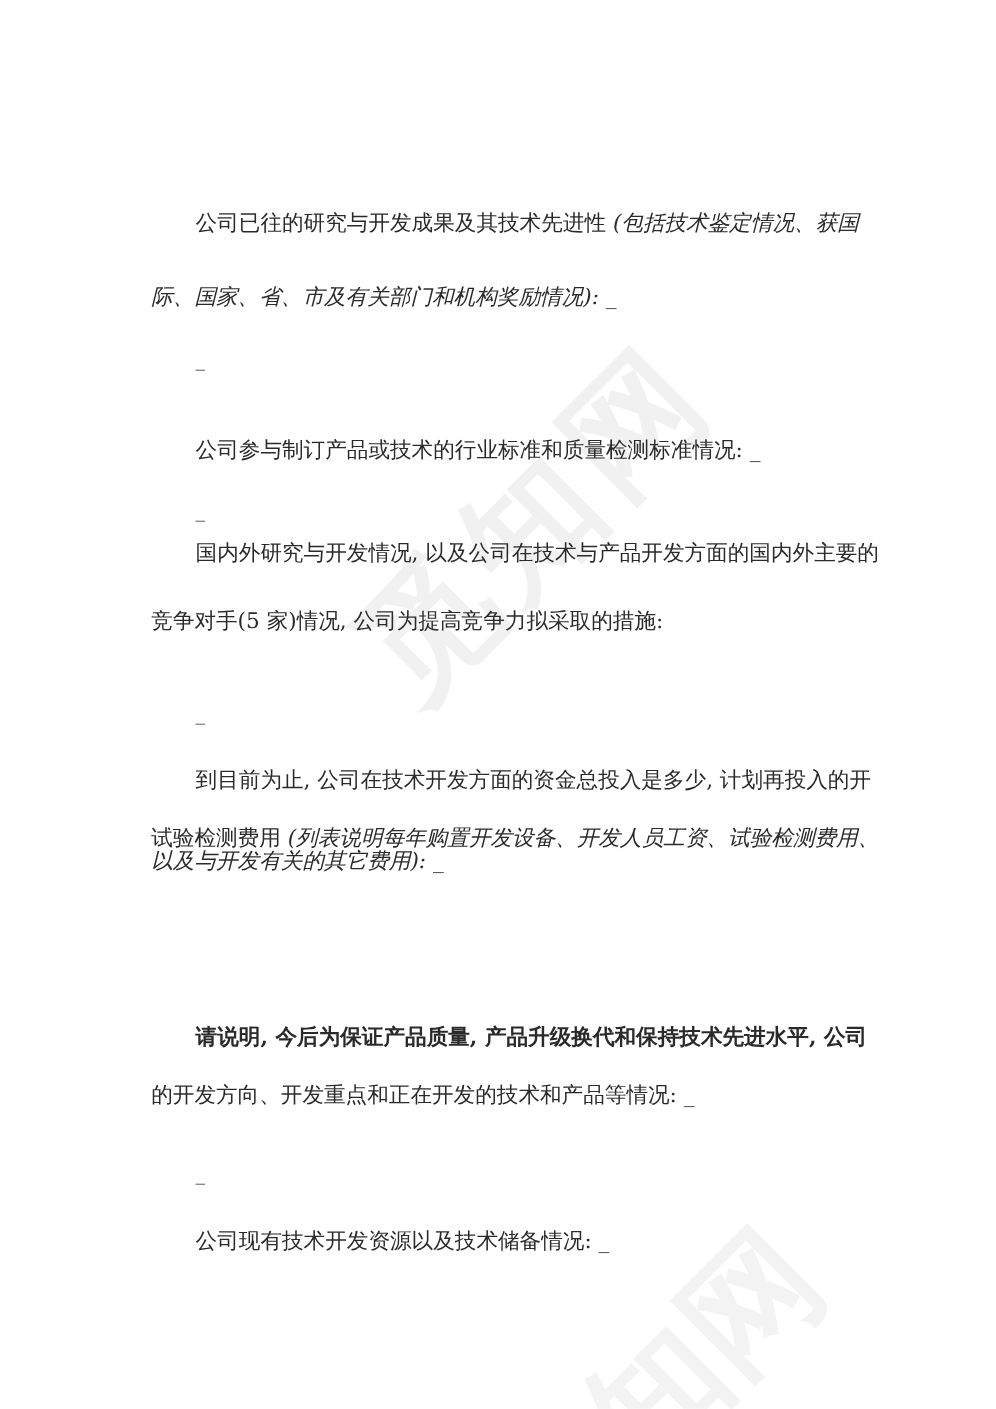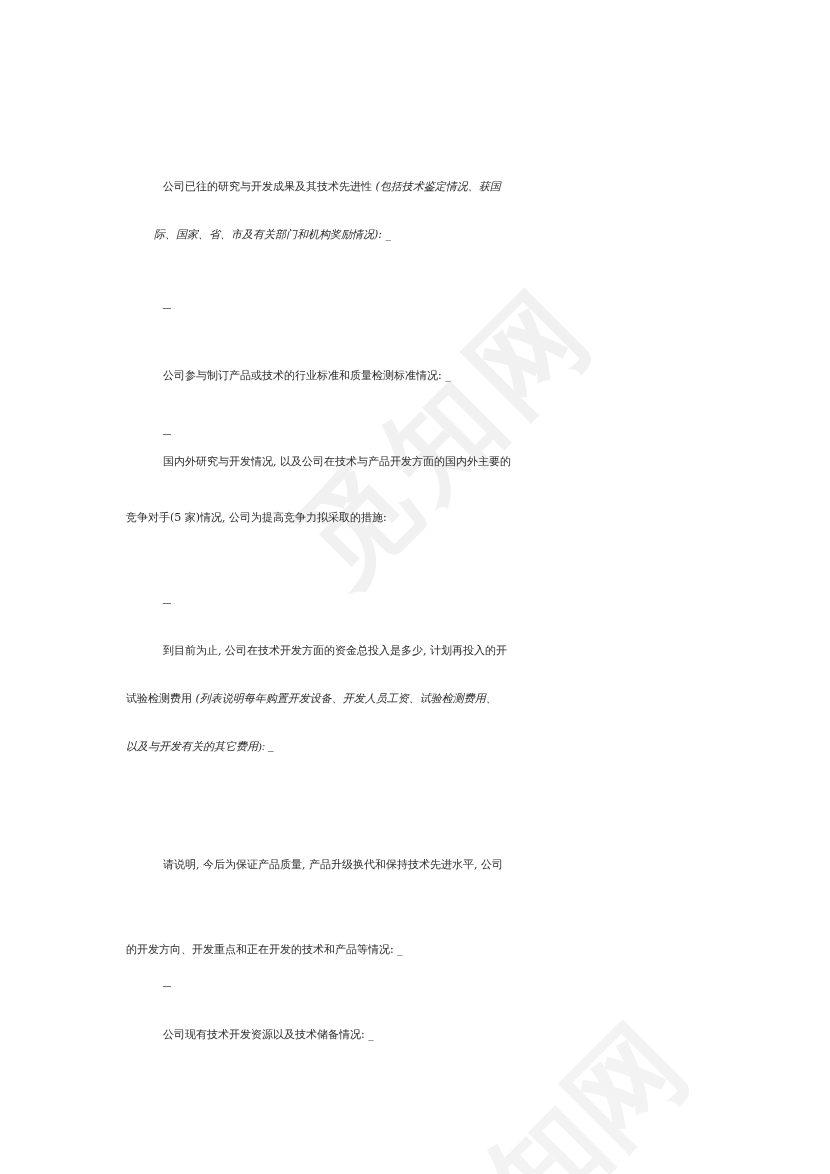--- a/index.html
+++ b/index.html
@@ -48,21 +48,21 @@
   .page {
     position: absolute;
     left: 126px;
     top: 0;
     width: 575px;
     z-index: 1;
   }
   .line {
     position: absolute;
     left: 0;
-    font-size: 11px;
+    font-size: 18px;
     line-height: 20px;
     white-space: nowrap;
   }
   .indent { left: 37px; }
   .it { font-style: italic; }
   .blank {
     position: absolute;
     left: 37px;
     font-size: 16px;
     line-height: 20px;
@@ -70,33 +70,33 @@
 </style>
 </head>
 <body>
 
 <div class="watermark">觅知网</div>
 <div class="watermark2">觅知网</div>
 
 <div class="page">
 
   <div class="line indent" style="top:177px;"><span>公司已往的研究与开发成果及其技术先进性 </span><span class="it">(包括技术鉴定情况、获国</span></div>
-  <div class="line" style="top:225px;margin-left:28px;"><span class="it">际、国家、省、市及有关部门和机构奖励情况):</span><span> _</span></div>
+  <div class="line" style="top:238px;"><span class="it">际、国家、省、市及有关部门和机构奖励情况):</span><span> _</span></div>
   <div class="blank" style="top:290px;">_</div>
 
   <div class="line indent" style="top:352px;margin-top:14px;">公司参与制订产品或技术的行业标准和质量检测标准情况: _</div>
   <div class="blank" style="top:416px;">_</div>
 
   <div class="line indent" style="top:452px;">国内外研究与开发情况, 以及公司在技术与产品开发方面的国内外主要的</div>
   <div class="line" style="top:508px;">竞争对手(5 家)情况, 公司为提高竞争力拟采取的措施:</div>
   <div class="blank" style="top:585px;">_</div>
 
   <div class="line indent" style="top:641px;text-align:center;">到目前为止, 公司在技术开发方面的资金总投入是多少, 计划再投入的开</div>
   <div class="line" style="top:689px;"><span>试验检测费用 </span><span class="it">(列表说明每年购置开发设备、开发人员工资、试验检测费用、</span></div>
-  <div class="line" style="top:736px;font-family:Liberation Serif, serif;"><span class="it">以及与开发有关的其它费用):</span><span> _</span></div>
+  <div class="line" style="top:708px;"><span class="it">以及与开发有关的其它费用):</span><span> _</span></div>
 
-  <div class="line indent" style="top:855px;">请说明, 今后为保证产品质量, 产品升级换代和保持技术先进水平, 公司</div>
-  <div class="line" style="top:940px;">的开发方向、开发重点和正在开发的技术和产品等情况: _</div>
+  <div class="line indent" style="top:855px;font-weight:bold;">请说明, 今后为保证产品质量, 产品升级换代和保持技术先进水平, 公司</div>
+  <div class="line" style="top:903px;">的开发方向、开发重点和正在开发的技术和产品等情况: _</div>
   <div class="blank" style="top:968px;">_</div>
 
   <div class="line indent" style="top:1025px;text-align:center;">公司现有技术开发资源以及技术储备情况: _</div>
 
 </div>
 
 </body></html>

